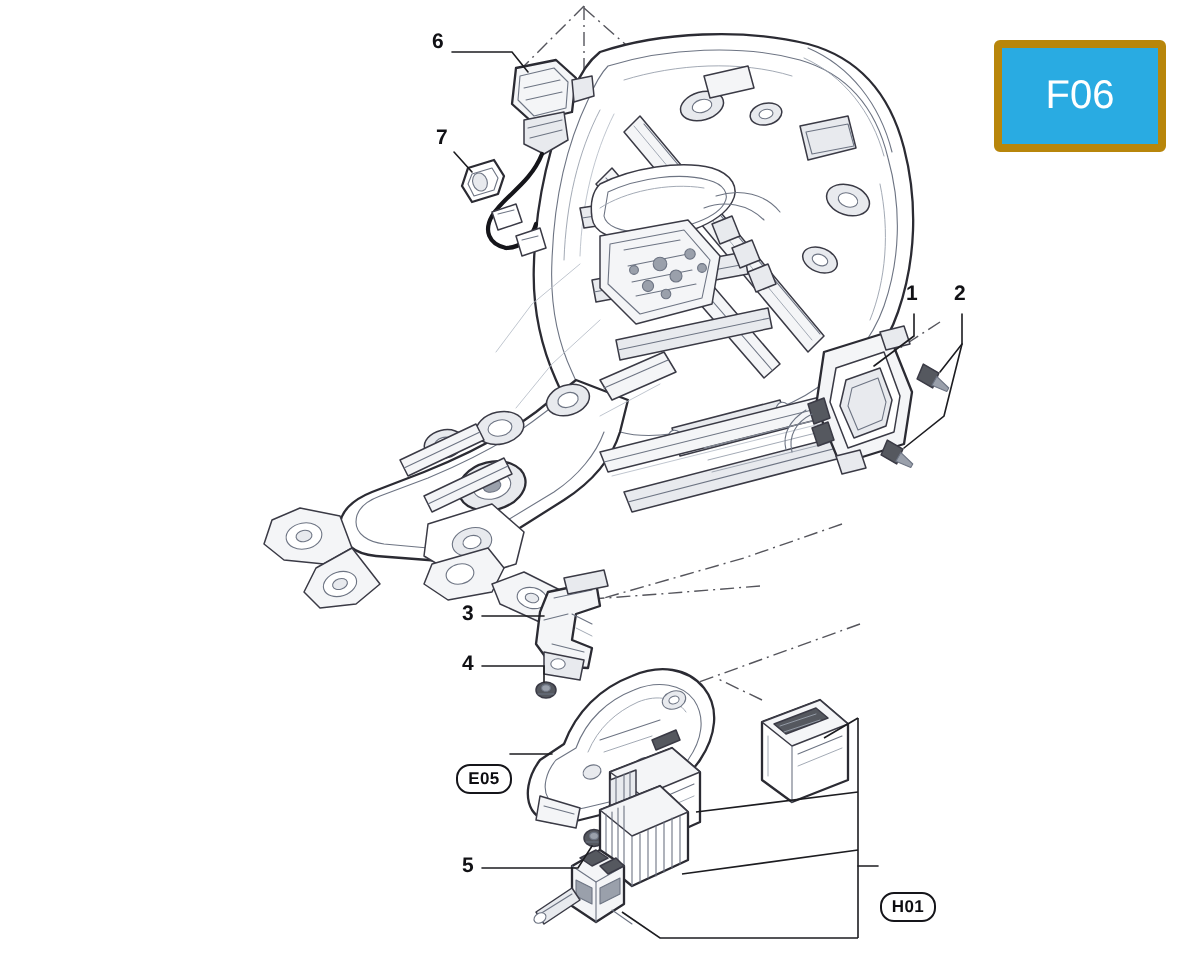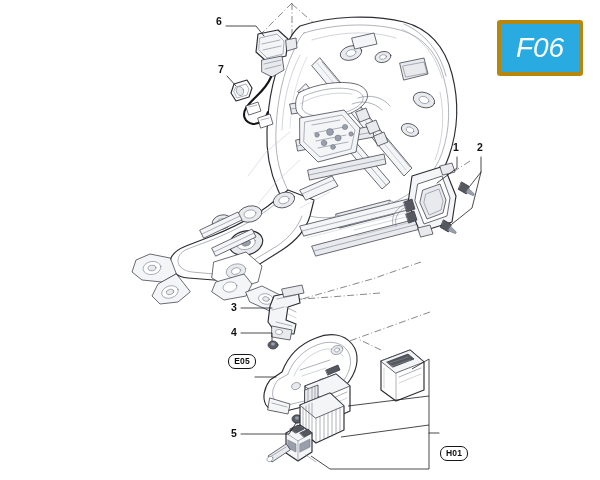--- a/index.html
+++ b/index.html
@@ -511,21 +511,21 @@
   <div class="callout-num" style="left:453px; top:142px;">1</div>
 
   <div class="callout-num" style="left:477px; top:142px;">2</div>
 
   <div class="callout-num" style="left:231px; top:302px;">3</div>
 
   <div class="callout-num" style="left:231px; top:327px;">4</div>
 
   <div class="callout-num" style="left:231px; top:428px;">5</div>
 
-  <div class="ref-tag" style="left:228px; top:354px; width:26px; height:13px;">E05</div>
+  <div class="ref-tag" style="left:228px; top:382px; width:26px; height:13px;">E05</div>
 
   <div class="ref-tag" style="left:440px; top:446px; width:26px; height:13px;">H01</div>
 
   <div id="page-badge" style="left:497px; top:20px; width:86px; height:56px; background:#29abe2; border:4px solid #b8860b; border-radius:3px;">
-    <span class="badge-text" style="font-size:28px; color:#ffffff;font-style:italic;">F06</span>
+    <span class="badge-text" style="font-size:20px; color:#ffffff;">F06</span>
   </div>
 
 </div>
 
 </body></html>

